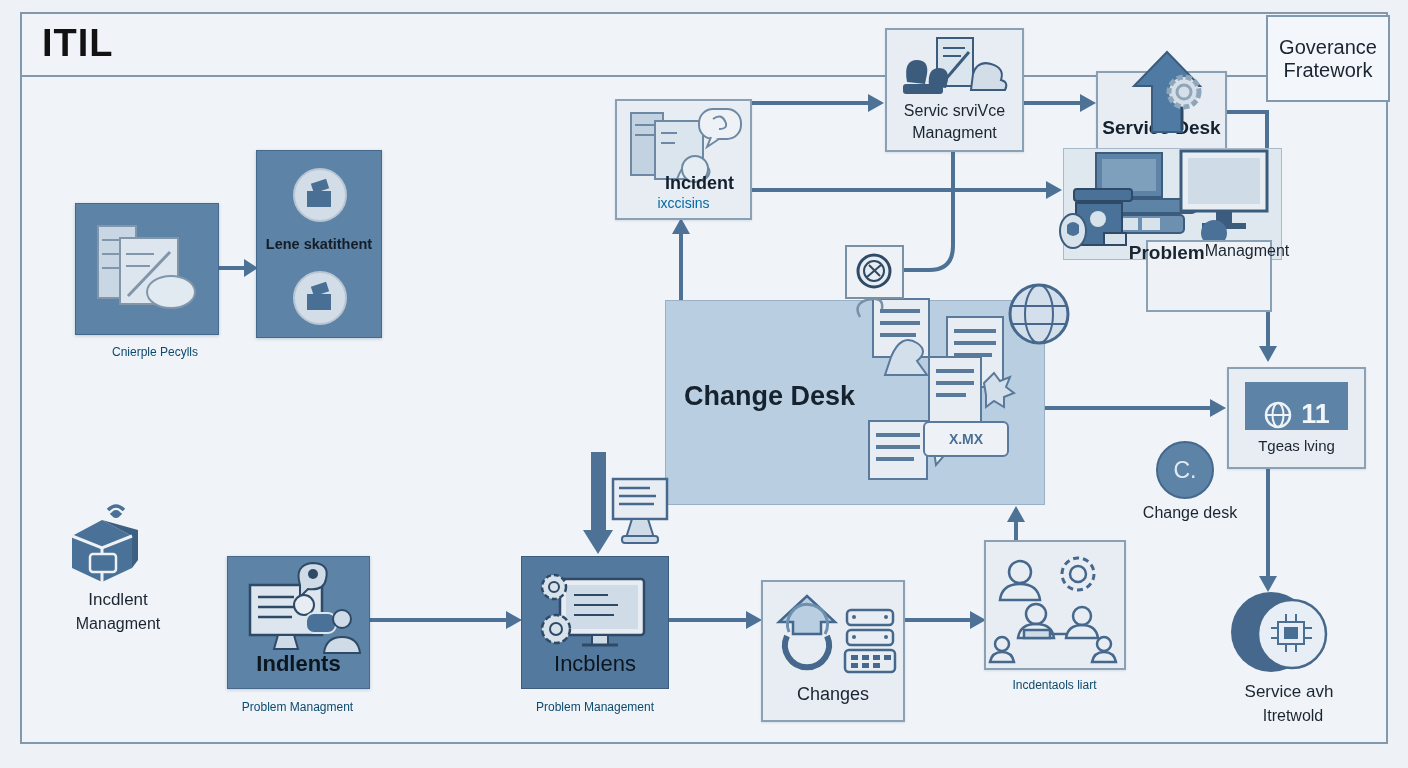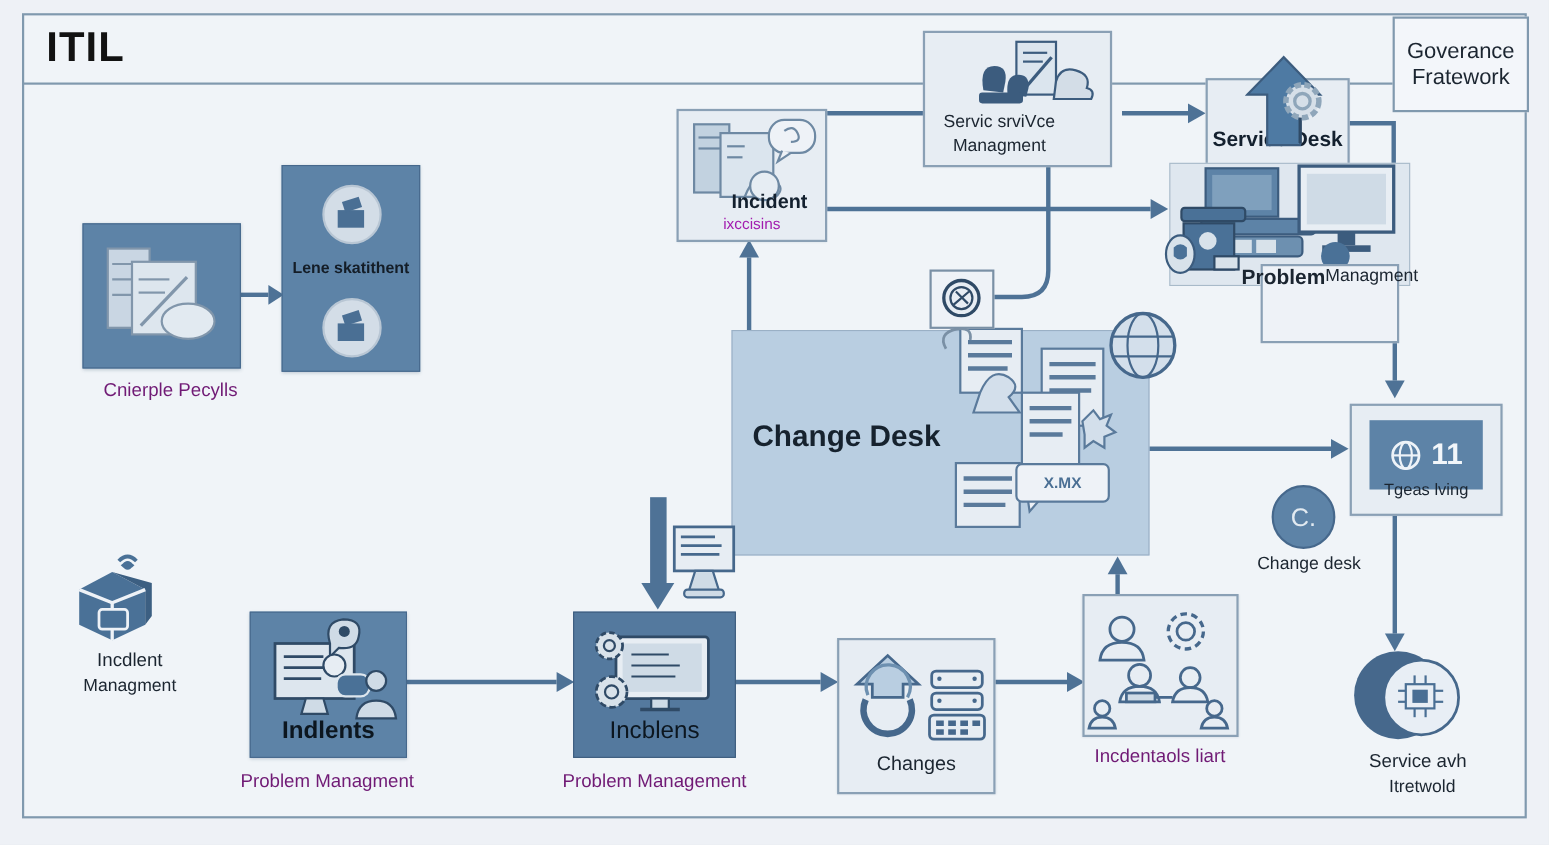--- a/index.html
+++ b/index.html
@@ -2,21 +2,21 @@
 <html><head>
 <meta charset="utf-8">
 <style>
   html,body{margin:0;padding:0;background:#e9edf2;font-family:"Liberation Sans",sans-serif;}
   #canvas{position:relative;width:1408px;height:768px;background:#eef1f6;overflow:hidden;}
   .abs{position:absolute;}
   .frame{border:2px solid #8099ae;background:#f0f4f8;}
   .lightbox{background:#e7edf3;border:2px solid #8aa0b5;box-shadow:0 1px 2px rgba(60,90,120,.15);}
   .bluebox{background:#5d83a7;border:1px solid #46688c;box-shadow:0 1px 3px rgba(40,70,100,.25);font-weight:bold;}
   .ctext{text-align:center;color:#1b2530;}
-  .cap{font-size:17px;color:#701a75;}
+  .cap{font-size:12px;color:#0c4a6e;}
   svg{display:block;overflow:visible;}
   .nodetitle{font-weight:600;color:#13202e;}
   .wm-cafe{font-size:64px;font-weight:700;color:rgba(110,118,128,0.30);-webkit-text-stroke:2px rgba(110,118,128,0.45);letter-spacing:2px;}
   .wm-fx{font-family:"DejaVu Serif",serif;font-style:italic;font-weight:700;font-size:84px;color:#d8b26c;opacity:.88;}
 </style>
 </head>
 <body>
 
 <div id="canvas">
 
@@ -101,24 +101,24 @@
       <rect x="38" y="20" width="48" height="58" fill="#dbe5ee" stroke="#6e89a3" stroke-width="2"></rect>
       <line x1="44" y1="32" x2="60" y2="32" stroke="#6e89a3" stroke-width="2"></line>
       <line x1="44" y1="42" x2="58" y2="42" stroke="#6e89a3" stroke-width="2"></line>
       <path d="M60 78 Q70 52 86 62 Q98 70 88 78 Z" fill="#e6edf3" stroke="#6e89a3" stroke-width="2"></path>
       <circle cx="78" cy="68" r="13" fill="#e6edf3" stroke="#6e89a3" stroke-width="2"></circle>
       <rect x="82" y="8" width="42" height="30" rx="14" fill="#eef2f7" stroke="#6e89a3" stroke-width="2"></rect>
       <path d="M94 36 L90 46 L102 38" fill="#eef2f7" stroke="#6e89a3" stroke-width="2"></path>
       <path d="M96 18 q8 -6 12 2 q4 8 -6 8" fill="none" stroke="#6e89a3" stroke-width="2"></path>
     </svg>
     <div class="abs ctext nodetitle" style="left:16px;top:72px;width:133px;font-size:18px;">Incident</div>
-    <div class="abs ctext" style="left:0;top:94px;width:133px;font-size:14px;color:#a21caf;">ixccisins</div>
-  </div>
-
-  <div class="abs lightbox" style="left:839px;top:28px;width:135px;height:120px;z-index:2;padding-left:33px;">
+    <div class="abs ctext" style="left:0;top:94px;width:133px;font-size:14px;color:#0369a1;">ixccisins</div>
+  </div>
+
+  <div class="abs lightbox" style="left:885px;top:28px;width:135px;height:120px;z-index:2;">
     <svg width="135" height="72">
       <rect x="50" y="8" width="36" height="48" fill="#dbe5ee" stroke="#3c5c7e" stroke-width="2"></rect>
       <line x1="56" y1="18" x2="78" y2="18" stroke="#3c5c7e" stroke-width="2"></line>
       <line x1="56" y1="26" x2="74" y2="26" stroke="#3c5c7e" stroke-width="2"></line>
       <line x1="58" y1="50" x2="82" y2="22" stroke="#3c5c7e" stroke-width="3"></line>
       <path d="M20 52 q-4 -22 10 -22 q12 0 10 14 l-2 10 z" fill="#3c5c7e"></path>
       <path d="M42 56 q-2 -18 10 -18 q10 0 9 12 l-2 8 z" fill="#3c5c7e"></path>
       <rect x="16" y="54" width="40" height="10" rx="3" fill="#3c5c7e"></rect>
       <path d="M86 44 q4 -14 18 -10 q14 4 10 16 q8 2 4 10 l-34 0 z" fill="#d3dde7" stroke="#3c5c7e" stroke-width="2"></path>
     </svg>
@@ -219,21 +219,21 @@
   <svg class="abs" width="60" height="70" style="left:610px;top:476px;z-index:2;">
     <rect x="3" y="3" width="54" height="40" fill="#e7edf3" stroke="#46688c" stroke-width="2.5"></rect>
     <line x1="9" y1="12" x2="40" y2="12" stroke="#46688c" stroke-width="2.5"></line>
     <line x1="9" y1="20" x2="46" y2="20" stroke="#46688c" stroke-width="2.5"></line>
     <line x1="9" y1="28" x2="44" y2="28" stroke="#46688c" stroke-width="2.5"></line>
     <polygon points="22,43 38,43 44,62 16,62" fill="#cfdbe6" stroke="#46688c" stroke-width="2"></polygon>
     <rect x="12" y="60" width="36" height="7" rx="3" fill="#cfdbe6" stroke="#46688c" stroke-width="2"></rect>
   </svg>
 
   <div class="abs lightbox" style="left:1227px;top:367px;width:135px;height:98px;z-index:2;">
-    <div class="abs" style="left:16px;top:13px;width:103px;height:63px;background:#5d83a7;display:flex;align-items:center;justify-content:center;gap:8px;">
+    <div class="abs" style="left:16px;top:13px;width:103px;height:48px;background:#5d83a7;display:flex;align-items:flex-end;justify-content:center;gap:8px;">
       <svg width="30" height="30">
         <circle cx="15" cy="15" r="12" fill="none" stroke="#eef3f8" stroke-width="2.5"></circle>
         <ellipse cx="15" cy="15" rx="5.5" ry="12" fill="none" stroke="#eef3f8" stroke-width="2"></ellipse>
         <line x1="3" y1="15" x2="27" y2="15" stroke="#eef3f8" stroke-width="2"></line>
       </svg>
       <span style="font-size:27px;font-weight:700;color:#f2f6fa;">11</span>
     </div>
     <div class="abs ctext" style="left:0;top:68px;width:135px;font-size:15px;">Tgeas lving</div>
   </div>
 

